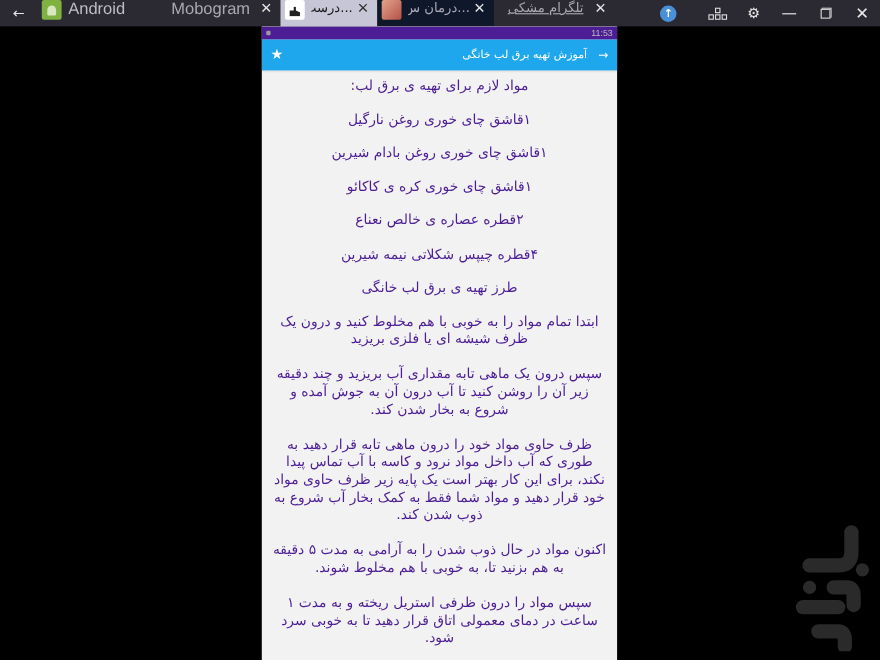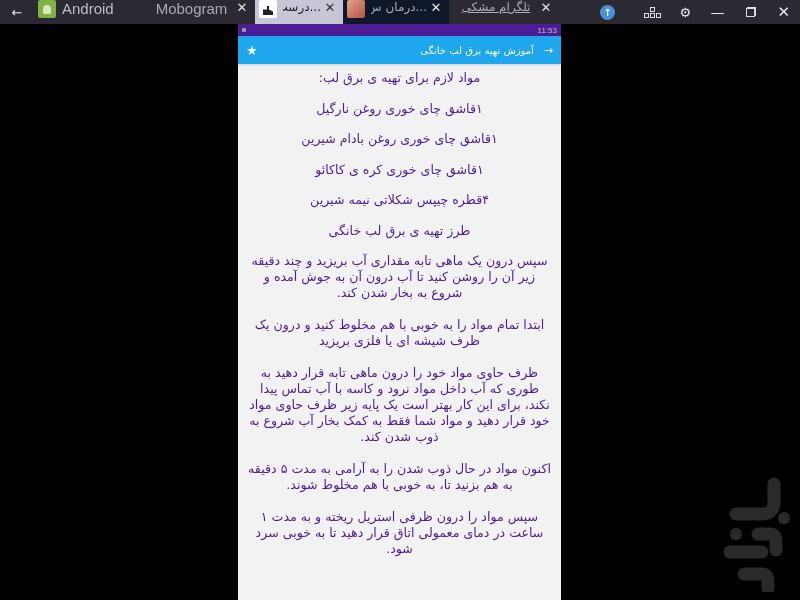--- a/index.html
+++ b/index.html
@@ -186,24 +186,25 @@
       <span class="title">آموزش تهیه برق لب خانگی</span>
       <span class="arrow">→</span>
     </div>
   </div>
 
   <div class="content">
     <p class="short">مواد لازم برای تهیه ی برق لب:</p>
     <p class="short">۱قاشق چای خوری روغن نارگیل</p>
     <p class="short">۱قاشق چای خوری روغن بادام شیرین</p>
     <p class="short">۱قاشق چای خوری کره ی کاکائو</p>
+    <p class="short">۲قطره عصاره ی خالص نعناع</p>
     <p class="short">۴قطره چیپس شکلاتی نیمه شیرین</p>
     <p class="short">طرز تهیه ی برق لب خانگی</p>
+    <p class="para">ابتدا تمام مواد را به خوبی با هم مخلوط کنید و درون یک ظرف شیشه ای یا فلزی بریزید</p>
     <p class="para">سپس درون یک ماهی تابه مقداری آب بریزید و چند دقیقه زیر آن را روشن کنید تا آب درون آن به جوش آمده و شروع به بخار شدن کند.</p>
-    <p class="para">ابتدا تمام مواد را به خوبی با هم مخلوط کنید و درون یک ظرف شیشه ای یا فلزی بریزید</p>
     <p class="para">ظرف حاوی مواد خود را درون ماهی تابه قرار دهید به طوری که آب داخل مواد نرود و کاسه با آب تماس پیدا نکند، برای این کار بهتر است یک پایه زیر ظرف حاوی مواد خود قرار دهید و مواد شما فقط به کمک بخار آب شروع به ذوب شدن کند.</p>
     <p class="para">اکنون مواد در حال ذوب شدن را به آرامی به مدت ۵ دقیقه به هم بزنید تا، به خوبی با هم مخلوط شوند.</p>
     <p class="para">سپس مواد را درون ظرفی استریل ریخته و به مدت ۱ ساعت در دمای معمولی اتاق قرار دهید تا به خوبی سرد شود.</p>
   </div>
 </div>
 
 <svg class="bazaar-logo" viewBox="0 0 68 120">
   <g fill="none" stroke="#2a2a2a" stroke-linecap="round" stroke-width="13">
     <path d="M52 12 V30 Q52 42 40 42 H14"></path>
     <path d="M36 62 H48 Q54 62 54 70 V78"></path>

